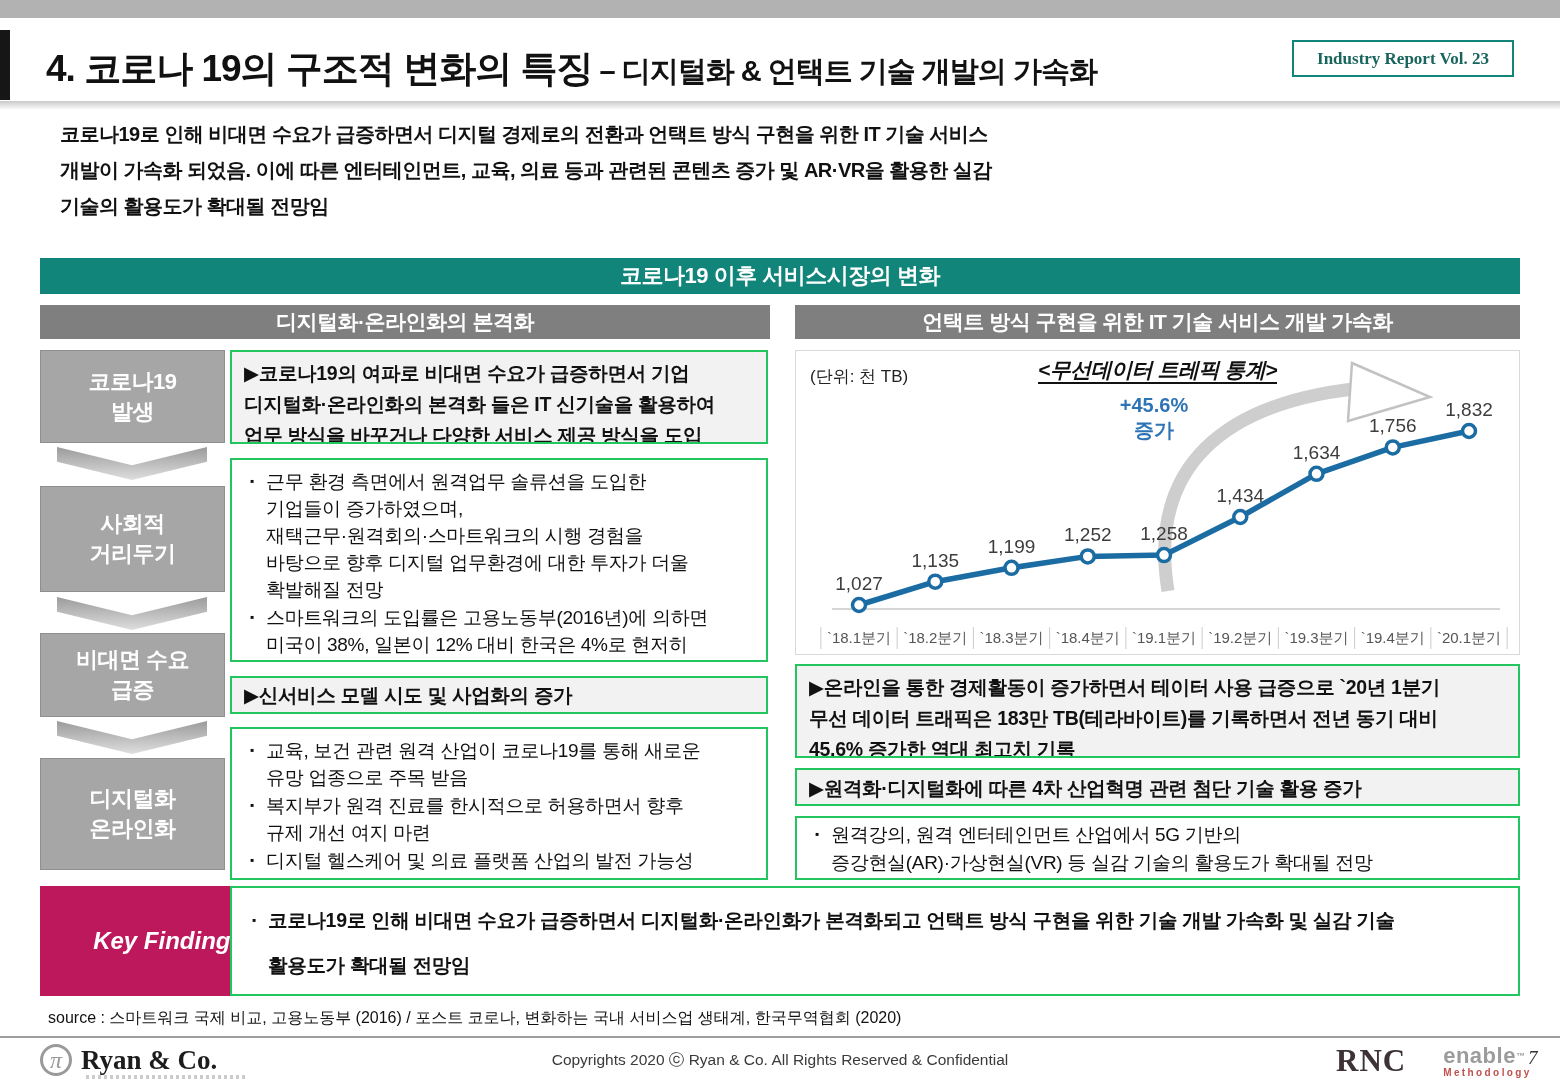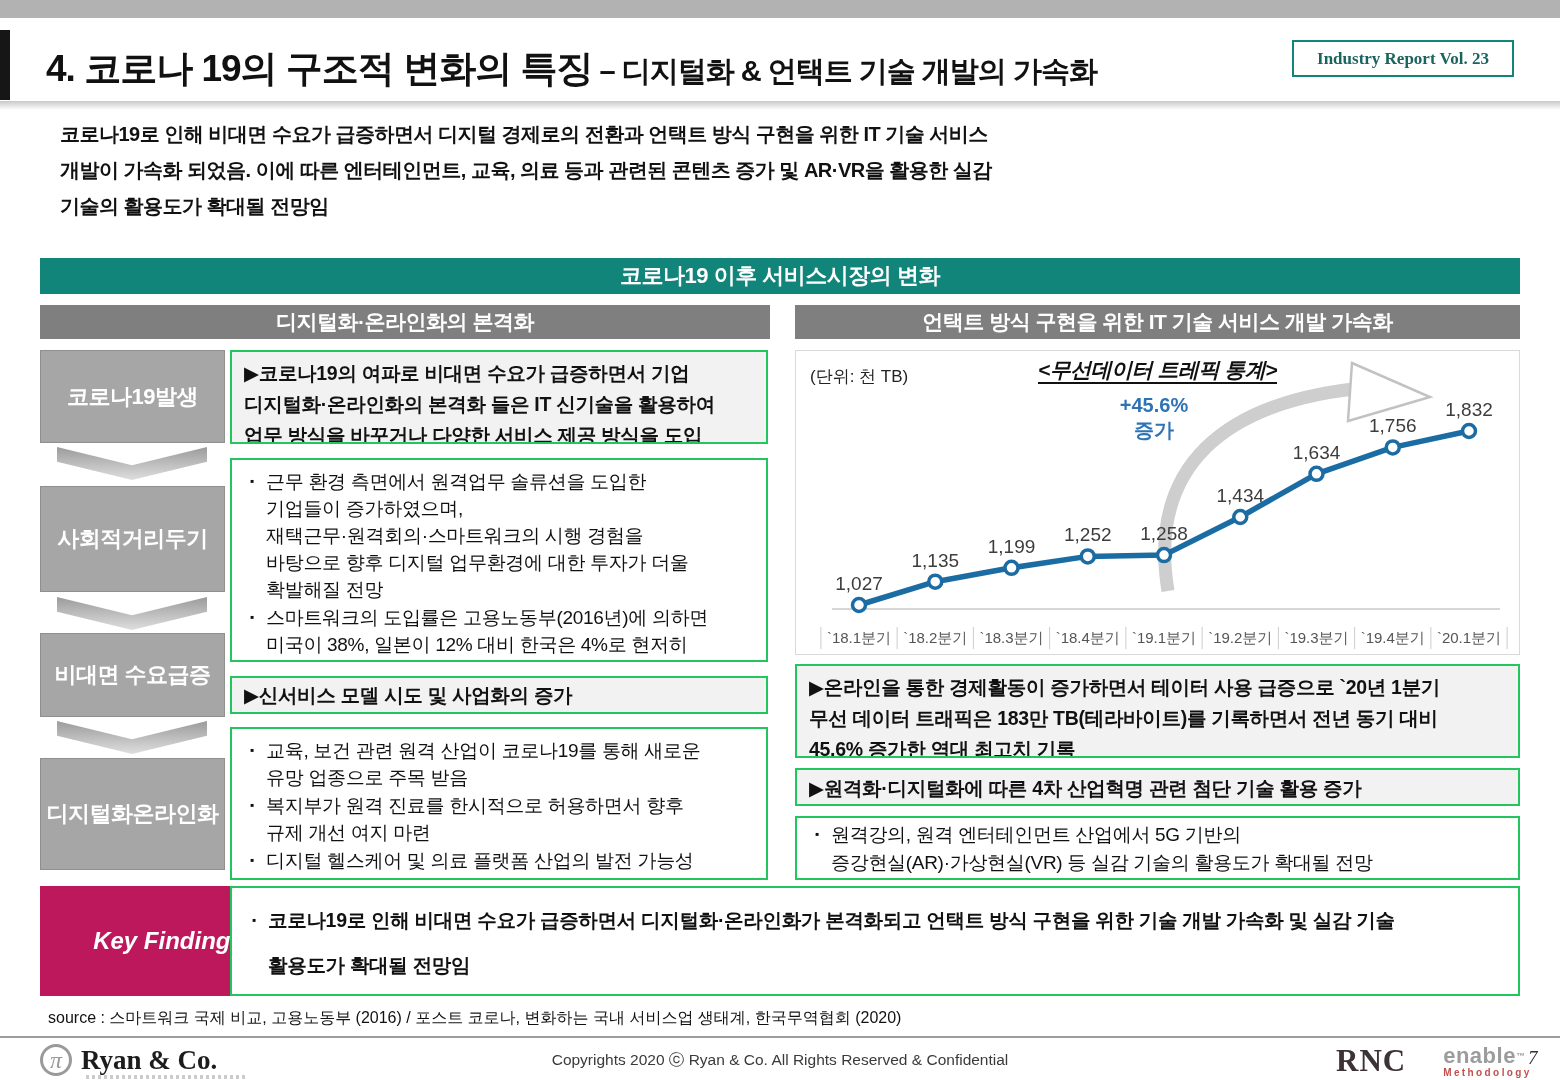--- a/index.html
+++ b/index.html
@@ -20,21 +20,21 @@
     line-height:36px;white-space:pre;letter-spacing:-0.5px;overflow:hidden;}
 
   .band{position:absolute;left:40px;top:258px;width:1480px;height:36px;background:#12857B;color:#fff;
     font-weight:bold;font-size:22px;display:flex;align-items:center;justify-content:center;letter-spacing:-0.5px;}
   .colhead{position:absolute;top:305px;height:34px;background:#7f7f7f;color:#fff;font-weight:bold;font-size:21px;
     display:flex;align-items:center;justify-content:center;letter-spacing:-0.5px;}
   #colhead-left{left:40px;width:730px;}
   #colhead-right{left:795px;width:725px;}
 
   .flowbox{position:absolute;left:40px;width:185px;background:#a6a6a6;border:1px solid #8f8f8f;color:#fff;
-    font-weight:bold;font-size:22px;line-height:30px;display:flex;flex-direction:row;align-items:center;
+    font-weight:bold;font-size:22px;line-height:30px;display:flex;flex-direction:column;align-items:center;
     justify-content:center;text-align:center;letter-spacing:-0.5px;box-sizing:border-box;}
   .chev{position:absolute;left:57px;width:150px;height:33px;
     background:linear-gradient(180deg,#9b9b9b,#dedede);
     clip-path:polygon(0 0,50% 55%,100% 0,100% 45%,50% 100%,0 45%);}
 
   .block{position:absolute;background:#fff;border:2px solid #22c55e;box-sizing:border-box;overflow:hidden;}
   .block.gray{background:#f2f2f2;}
   .lead{font-weight:bold;font-size:19.5px;line-height:31px;white-space:pre;letter-spacing:-0.3px;}
   .pad{padding:6px 12px;}
   .bullets{padding:8px 6px;}

